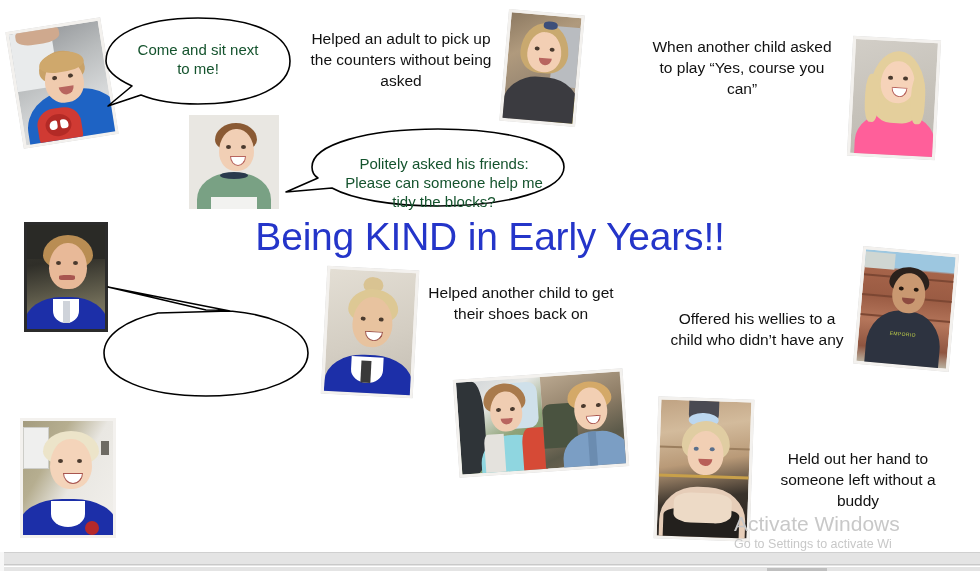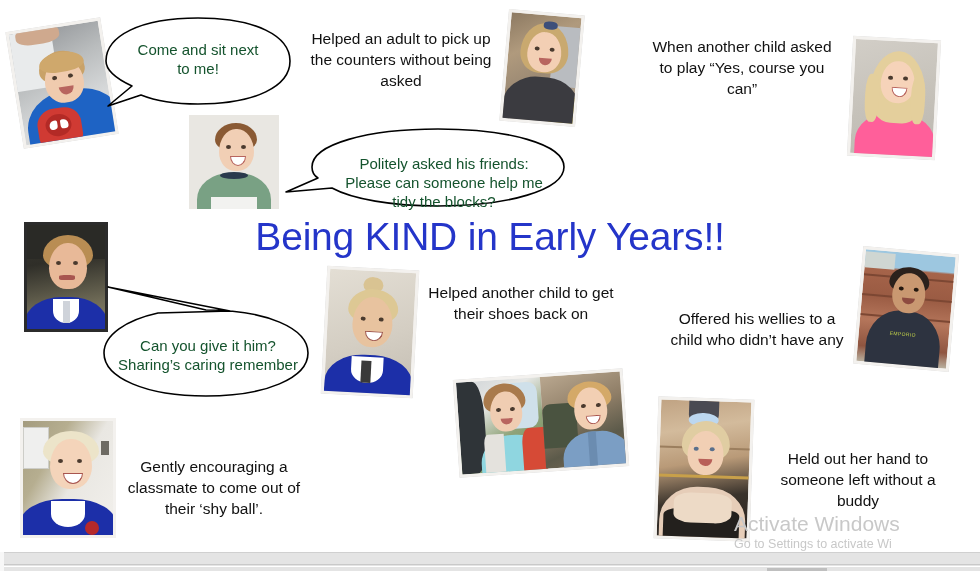--- a/index.html
+++ b/index.html
@@ -252,22 +252,20 @@
         <div class="eye" style="left:29px;top:36px;"></div>
         <div class="eye" style="left:46px;top:36px;"></div>
         <div style="position:absolute;left:32px;top:50px;width:16px;height:5px;background:#a8554f;border-radius:30%;"></div>
       </div>
     </div>
 
     <div class="bubble-wrap" style="left:88px; top:284px; width:228px; height:118px;">
       <svg width="228" height="118" viewBox="0 0 228 118">
         <path d="M118 26 C178 26 220 44 220 69 C220 94 178 112 118 112 C58 112 16 94 16 69 C16 51 38 36 70 29 L142 27 L20 3 Z" fill="#ffffff" stroke="#000000" stroke-width="1.6" stroke-linejoin="round"></path>
       </svg>
-      <div class="bubble-text" style="left:24px; top:52px; width:192px;">Can you give it him?
-Sharing’s caring remember</div>
     </div>
 
     <div class="photo" style="left:324px; top:268px; width:92px; height:128px; transform: rotate(3deg);">
       <div class="frame"></div>
       <div class="inner">
         <div class="bg-fill" style="background:linear-gradient(160deg,#e3ded4 0%,#d4cec3 55%,#c3bdb2 100%);"></div>
         <div class="body-sh" style="left:0px;top:84px;width:88px;height:46px;background:#1c2fa8;"></div>
         <div style="position:absolute;left:26px;top:86px;width:32px;height:26px;background:#ffffff;border-radius:0 0 50% 50%;"></div>
         <div style="position:absolute;left:36px;top:90px;width:10px;height:22px;background:#3a3a3a;"></div>
         <div style="position:absolute;left:34px;top:6px;width:20px;height:16px;background:#d9c392;border-radius:50%;"></div>
@@ -341,23 +339,20 @@
         <div style="position:absolute;left:28px;top:80px;width:34px;height:26px;background:#ffffff;border-radius:0 0 50% 50%;"></div>
         <div style="position:absolute;left:62px;top:100px;width:14px;height:14px;background:#b5292b;border-radius:50%;"></div>
         <div class="hair" style="left:20px;top:10px;width:56px;height:34px;background:#ece4c9;"></div>
         <div class="head" style="left:27px;top:18px;width:42px;height:50px;background:#f4d4ba;"></div>
         <div class="eye" style="left:35px;top:38px;"></div>
         <div class="eye" style="left:54px;top:38px;"></div>
         <div class="mouth" style="left:40px;top:52px;width:18px;height:9px;background:#ffffff;border:1px solid #a8554f;"></div>
       </div>
     </div>
 
-    <div class="caption" style="left:110px; top:456px; width:208px;">Gently encouraging a
-classmate to come out of
-their ‘shy ball’.</div>
 
 
     <div class="photo" style="left:656px; top:398px; width:96px; height:142px; transform: rotate(2deg);">
       <div class="frame"></div>
       <div class="inner">
         <div class="bg-fill" style="background:linear-gradient(170deg,#c0a383 0%,#d3bb9c 22%,#b99a78 45%,#3a332c 70%,#2a241f 100%);"></div>
         <div style="position:absolute;left:28px;top:0;width:30px;height:20px;background:#4a4a52;border-radius:0 0 6px 6px;"></div>
         <div style="position:absolute;left:0;top:46px;right:0;height:2px;background:#9b7e5e;"></div>
         <div style="position:absolute;left:0;top:74px;right:0;height:3px;background:#c8a04a;"></div>
         <div class="body-sh" style="left:2px;top:86px;width:86px;height:56px;background:#e6cdb8;"></div>

